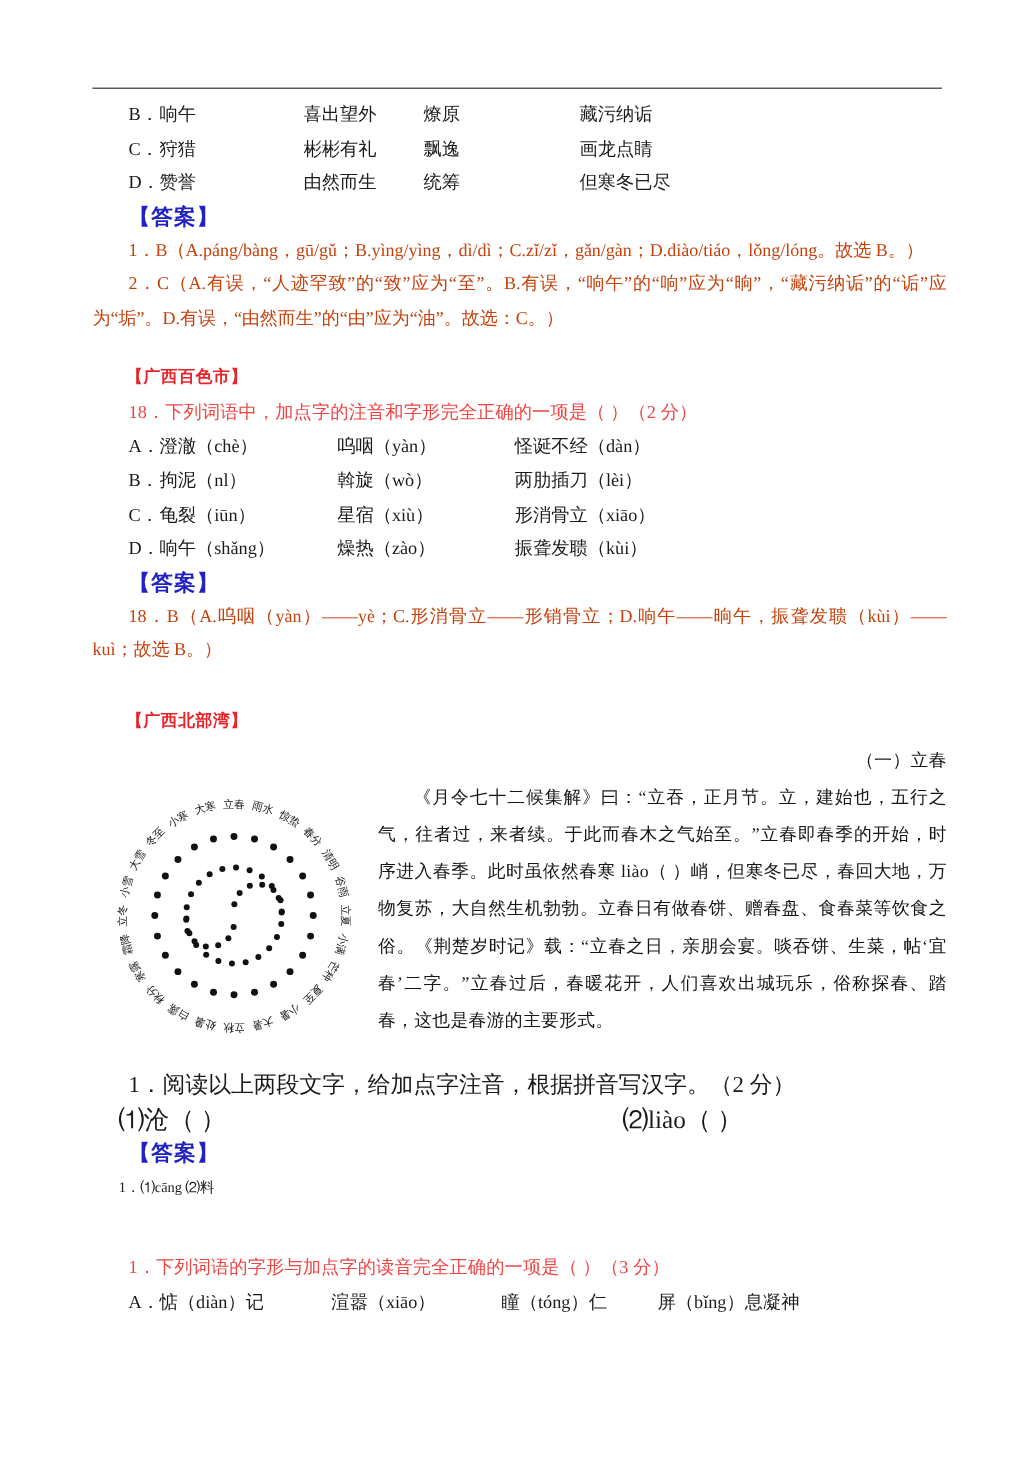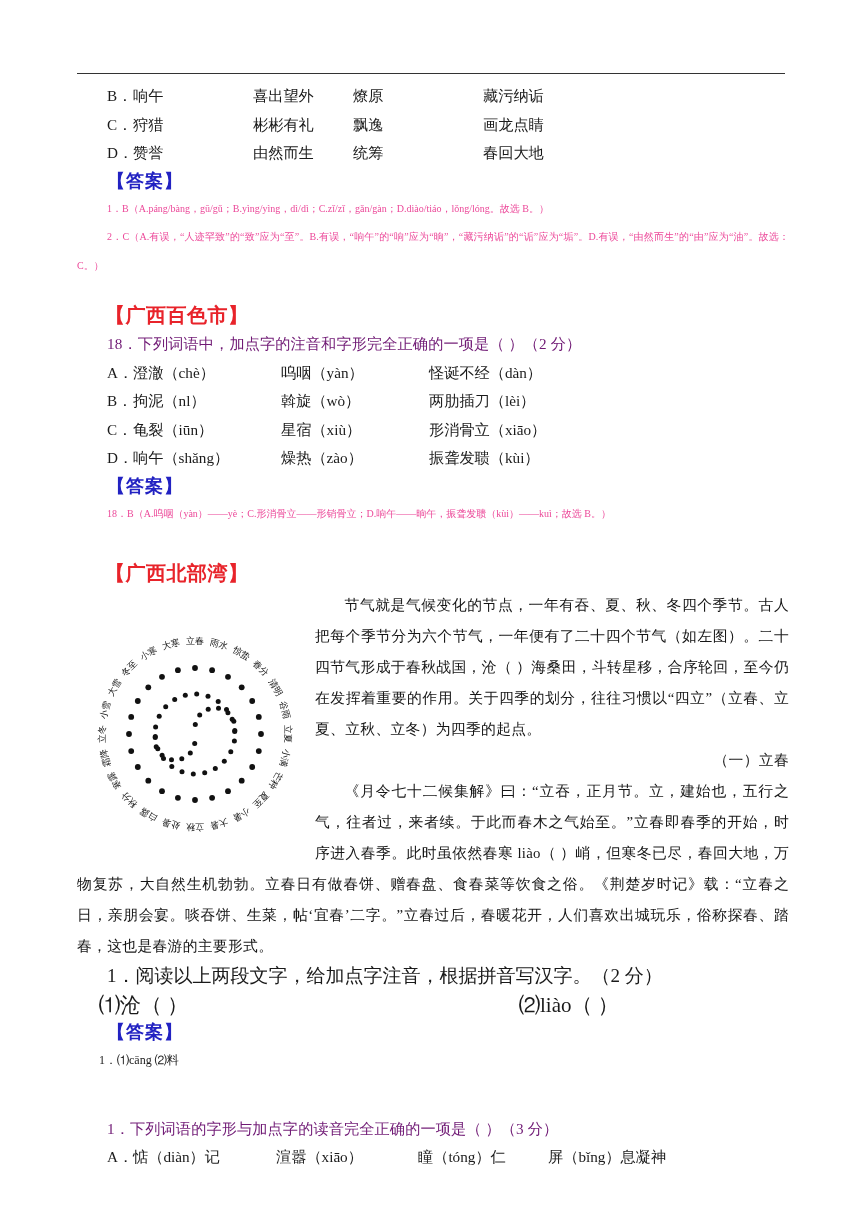--- a/index.html
+++ b/index.html
@@ -37,21 +37,21 @@
     position: absolute;
     left: 77px;
     top: 82px;
     width: 712px;
   }
 
   .line {
     font-size: 15.2px;
     line-height: 28.5px;
     white-space: nowrap;
-    color: #701a75;
+    color: #ef4444;
     letter-spacing: 0.1px;
   }
 
   .indent-1 { padding-left: 30px; }
 
   .opt-row {
     font-size: 15.2px;
     line-height: 28.5px;
     padding-left: 30px;
     display: flex;
@@ -79,32 +79,32 @@
     font-weight: bold;
     font-size: 18px;
     line-height: 27px;
     padding-left: 30px;
     letter-spacing: 1px;
   }
 
   .city-tag {
     color: #e8232a;
     font-weight: bold;
-    font-size: 20px;
+    font-size: 14px;
     line-height: 30px;
     padding-left: 28px;
     letter-spacing: 0.5px;
   }
 
   .expl {
-    font-size: 10px;
+    font-size: 15px;
     line-height: 28.5px;
     text-align: justify;
     text-justify: inter-ideograph;
-    color: #ec4899;
+    color: #c2410c;
   }
   .expl .ind { padding-left: 30px; }
 
   .gap-sm { height: 10px; }
   .gap-md { height: 20px; }
   .gap-lg { height: 30px; }
 
   
   .bbw-block {
     position: relative;
@@ -176,21 +176,21 @@
         <span class="c1">狩猎</span>
         <span class="c2">彬彬有礼</span>
         <span class="c3">飘逸</span>
         <span class="c4">画龙点睛</span>
       </div>
       <div class="opt-row">
         <span class="lbl">D．</span>
         <span class="c1">赞誉</span>
         <span class="c2">由然而生</span>
         <span class="c3">统筹</span>
-        <span class="c4">春回大地</span>
+        <span class="c4">但寒冬已尽</span>
       </div>
     </div>
 
     <div class="answer-tag">【答案】</div>
 
     <div class="expl">
       <div class="ind">1．B（A.páng/bàng，gū/gǔ；B.yìng/yìng，dì/dì；C.zǐ/zǐ，gǎn/gàn；D.diào/tiáo，lǒng/lóng。故选 B。）</div>
     </div>
     <div class="expl">
       <span style="display:inline-block;width:30px"></span><span>2．C（A.有误，“人迹罕致”的“致”应为“至”。B.有误，“响午”的“响”应为“晌”，“藏污纳诟”的“诟”应为“垢”。D.有误，“由然而生”的“由”应为“油”。故选：C。）</span>
@@ -329,21 +329,20 @@
               <circle cx="105.0" cy="159.8" r="2.5" fill="#111"></circle>
               <circle cx="94.8" cy="154.6" r="2.5" fill="#111"></circle>
               <circle cx="86.5" cy="146.6" r="2.5" fill="#111"></circle>
               <circle cx="80.8" cy="136.7" r="2.5" fill="#111"></circle>
               <circle cx="78.2" cy="125.5" r="2.5" fill="#111"></circle>
             </g>
         </svg>
       </div>
 
       <div class="bbw-text">
-        <p class="bbw-ind">节气就是气候变化的节点，一年有吞、夏、秋、冬四个季节。古人把每个季节分为六个节气，一年便有了二十四个节气（如左图）。二十四节气形成于春秋战国，沧（          ）海桑田，斗转星移，合序轮回，至今仍在发挥着重要的作用。关于四季的划分，往往习惯以“四立”（立春、立夏、立秋、立冬）为四季的起点。</p>
         <p class="bbw-center">（一）立春</p>
         <p class="bbw-ind">《月令七十二候集解》曰：“立吞，正月节。立，建始也，五行之气，往者过，来者续。于此而春木之气始至。”立春即春季的开始，时序进入春季。此时虽依然春寒 liào（          ）峭，但寒冬已尽，春回大地，万物复苏，大自然生机勃勃。立春日有做春饼、赠春盘、食春菜等饮食之俗。《荆楚岁时记》载：“立春之日，亲朋会宴。啖吞饼、生菜，帖‘宜春’二字。”立春过后，春暖花开，人们喜欢出城玩乐，俗称探春、踏春，这也是春游的主要形式。</p>
       </div>
       <div style="clear:both"></div>
     </div>
 
     <div class="q-line">1．阅读以上两段文字，给加点字注音，根据拼音写汉字。（2 分）</div>
 
     <div class="blanks-row">
       <span class="b1">⑴沧（          ）</span>

